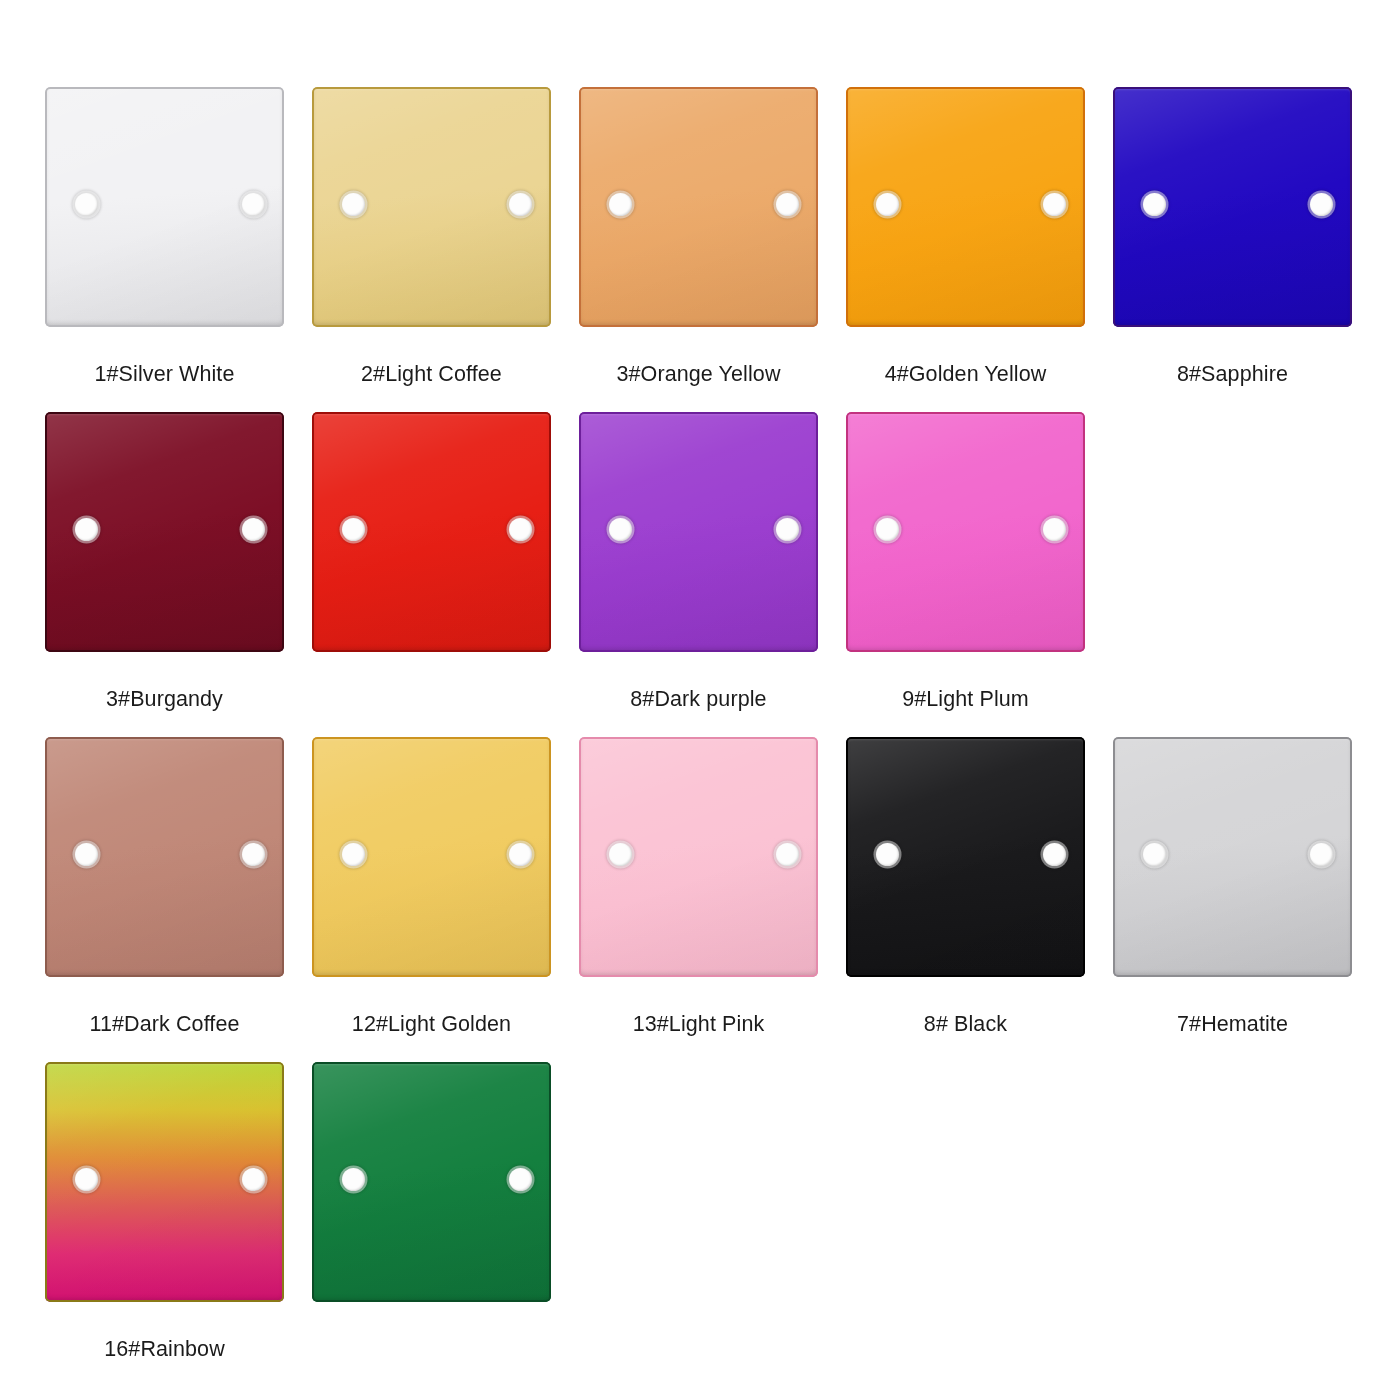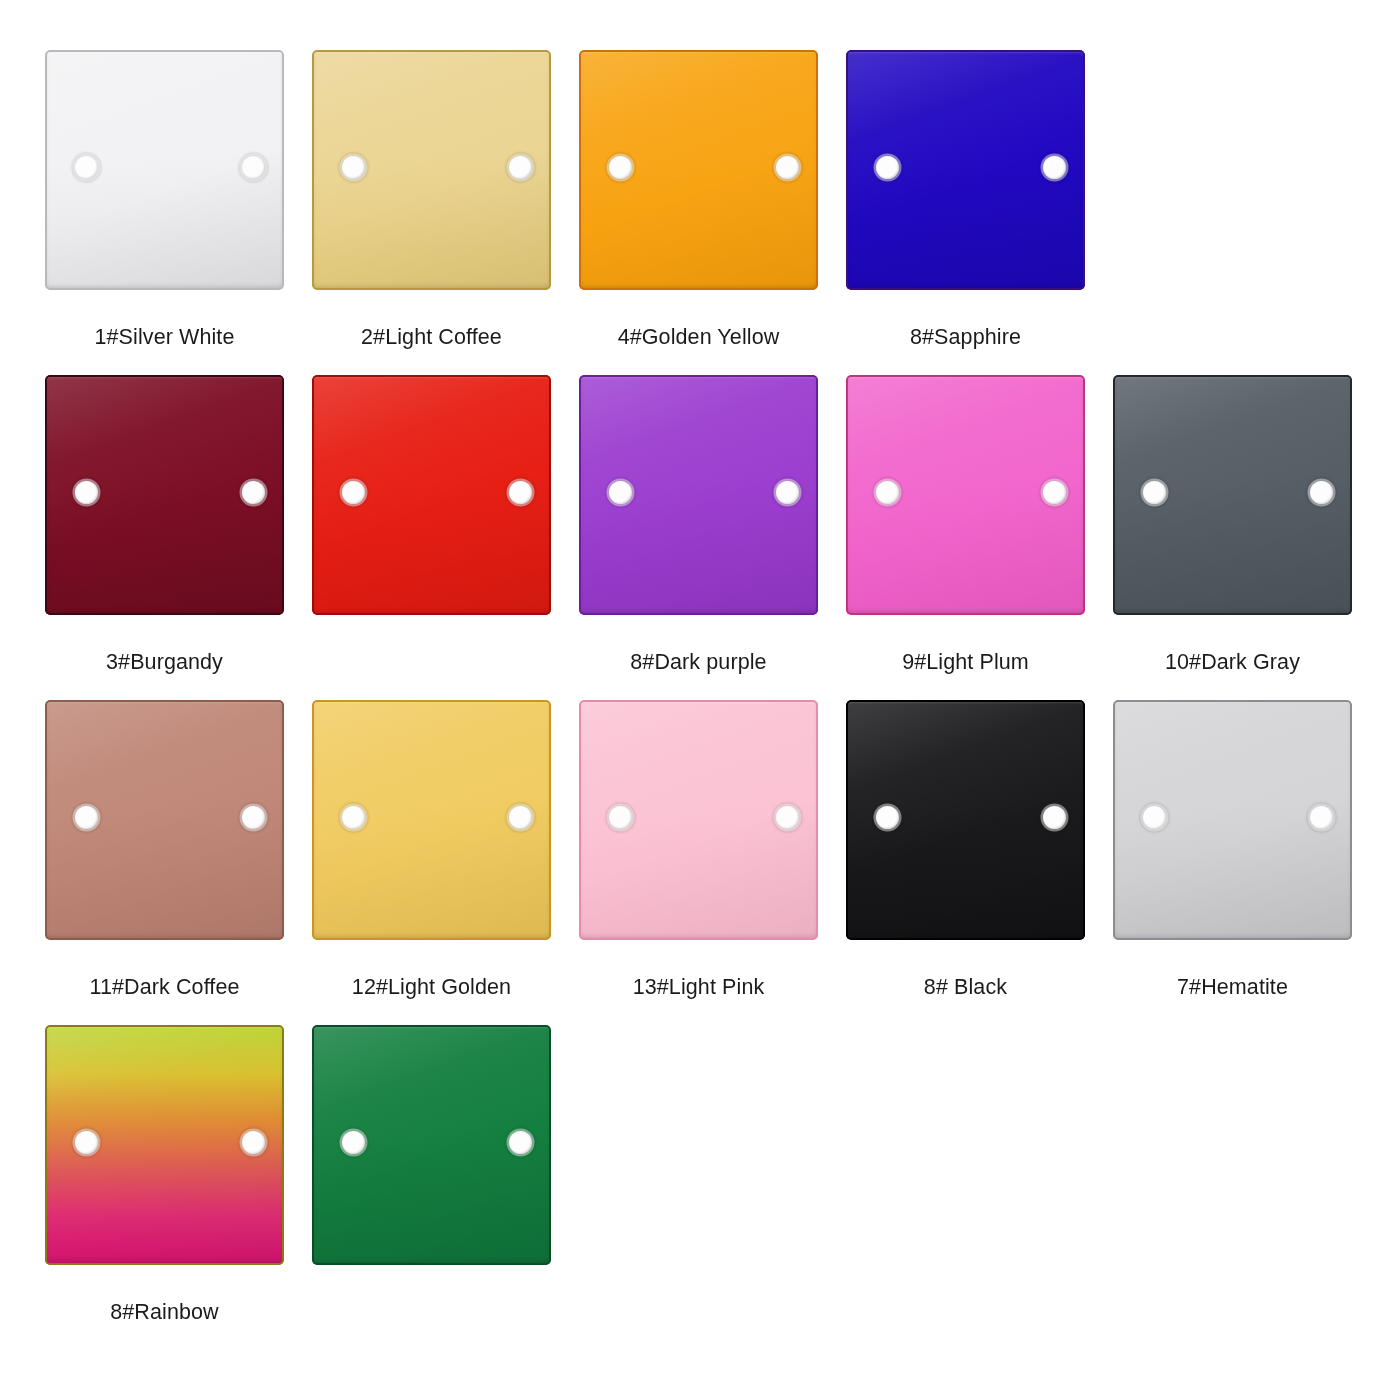--- a/index.html
+++ b/index.html
@@ -12,21 +12,21 @@
     height: 1400px;
     font-family: "Liberation Sans", sans-serif;
     overflow: hidden;
   }
 
   #swatch-grid {
     position: relative;
     width: 1400px;
     height: 1400px;
     box-sizing: border-box;
-    padding: 50px 0 0 45px;
+    padding: 87px 0 0 45px;
     border-radius: 22px;
   }
 
   .grid-rows {
     display: flex;
     flex-direction: column;
   }
 
   .swatch-row {
     display: flex;
@@ -133,20 +133,30 @@
             <div class="face" style="background: linear-gradient(175deg, rgb(235, 213, 148) 0%, rgb(235, 213, 148) 45%, rgb(226, 200, 119) 100%);"></div>
             <div class="sheen"></div>
             <div class="rim" style="box-shadow: rgb(184, 154, 61) 0px 0px 0px 2px inset, rgba(255, 255, 255, 0.28) 0px 2px 3px inset, rgba(0, 0, 0, 0.16) 0px -3px 5px inset;"></div>
             <div class="hole left"></div>
             <div class="hole right"></div>
           </div>
           <div class="swatch-label">2#Light Coffee</div>
         </div>
         <div class="swatch-cell">
           <div class="tile">
+            <div class="face" style="background: linear-gradient(175deg, rgb(236, 171, 108) 0%, rgb(236, 171, 108) 45%, rgb(229, 159, 94) 100%);"></div>
+            <div class="sheen"></div>
+            <div class="rim" style="box-shadow: rgb(196, 112, 58) 0px 0px 0px 2px inset, rgba(255, 255, 255, 0.28) 0px 2px 3px inset, rgba(0, 0, 0, 0.16) 0px -3px 5px inset;"></div>
+            <div class="hole left"></div>
+            <div class="hole right"></div>
+          </div>
+          <div class="swatch-label">3#Orange Yellow</div>
+        </div>
+        <div class="swatch-cell">
+          <div class="tile">
             <div class="face" style="background: linear-gradient(175deg, rgb(248, 165, 21) 0%, rgb(248, 165, 21) 45%, rgb(244, 157, 11) 100%);"></div>
             <div class="sheen"></div>
             <div class="rim" style="box-shadow: rgb(209, 112, 10) 0px 0px 0px 2px inset, rgba(255, 255, 255, 0.28) 0px 2px 3px inset, rgba(0, 0, 0, 0.16) 0px -3px 5px inset;"></div>
             <div class="hole left"></div>
             <div class="hole right"></div>
           </div>
           <div class="swatch-label">4#Golden Yellow</div>
         </div>
         <div class="swatch-cell">
           <div class="tile">
@@ -192,30 +202,20 @@
         <div class="swatch-cell">
           <div class="tile">
             <div class="face" style="background: linear-gradient(175deg, rgb(242, 103, 205) 0%, rgb(242, 103, 205) 45%, rgb(238, 92, 198) 100%);"></div>
             <div class="sheen"></div>
             <div class="rim" style="box-shadow: rgb(194, 50, 127) 0px 0px 0px 2px inset, rgba(255, 255, 255, 0.28) 0px 2px 3px inset, rgba(0, 0, 0, 0.16) 0px -3px 5px inset;"></div>
             <div class="hole left"></div>
             <div class="hole right"></div>
           </div>
           <div class="swatch-label">9#Light Plum</div>
         </div>
-        <div class="swatch-cell">
-          <div class="tile">
-            <div class="face" style="background: linear-gradient(175deg, rgb(86, 94, 102) 0%, rgb(86, 94, 102) 45%, rgb(76, 84, 92) 100%);"></div>
-            <div class="sheen"></div>
-            <div class="rim" style="box-shadow: rgb(35, 40, 45) 0px 0px 0px 2px inset, rgba(255, 255, 255, 0.28) 0px 2px 3px inset, rgba(0, 0, 0, 0.16) 0px -3px 5px inset;"></div>
-            <div class="hole left"></div>
-            <div class="hole right"></div>
-          </div>
-          <div class="swatch-label">10#Dark Gray</div>
-        </div>
       </div>
       <div class="swatch-row">
         <div class="swatch-cell">
           <div class="tile">
             <div class="face" style="background: linear-gradient(175deg, rgb(192, 136, 120) 0%, rgb(192, 136, 120) 45%, rgb(183, 126, 111) 100%);"></div>
             <div class="sheen"></div>
             <div class="rim" style="box-shadow: rgb(142, 92, 78) 0px 0px 0px 2px inset, rgba(255, 255, 255, 0.28) 0px 2px 3px inset, rgba(0, 0, 0, 0.16) 0px -3px 5px inset;"></div>
             <div class="hole left"></div>
             <div class="hole right"></div>
           </div>
@@ -264,21 +264,21 @@
       </div>
       <div class="swatch-row">
         <div class="swatch-cell">
           <div class="tile">
             <div class="face" style="background: linear-gradient(rgb(185, 212, 49), rgb(216, 192, 43), rgb(224, 139, 52), rgb(221, 90, 85), rgb(224, 44, 116), rgb(214, 17, 115));"></div>
             <div class="sheen"></div>
             <div class="rim" style="box-shadow: rgb(138, 122, 24) 0px 0px 0px 2px inset, rgba(255, 255, 255, 0.28) 0px 2px 3px inset, rgba(0, 0, 0, 0.16) 0px -3px 5px inset;"></div>
             <div class="hole left"></div>
             <div class="hole right"></div>
           </div>
-          <div class="swatch-label">8#Rainbow</div>
+          <div class="swatch-label">16#Rainbow</div>
         </div>
         <div class="swatch-cell">
           <div class="tile">
             <div class="face" style="background: linear-gradient(175deg, rgb(20, 128, 63) 0%, rgb(20, 128, 63) 45%, rgb(15, 115, 57) 100%);"></div>
             <div class="sheen"></div>
             <div class="rim" style="box-shadow: rgb(10, 77, 38) 0px 0px 0px 2px inset, rgba(255, 255, 255, 0.28) 0px 2px 3px inset, rgba(0, 0, 0, 0.16) 0px -3px 5px inset;"></div>
             <div class="hole left"></div>
             <div class="hole right"></div>
           </div>
         </div>

